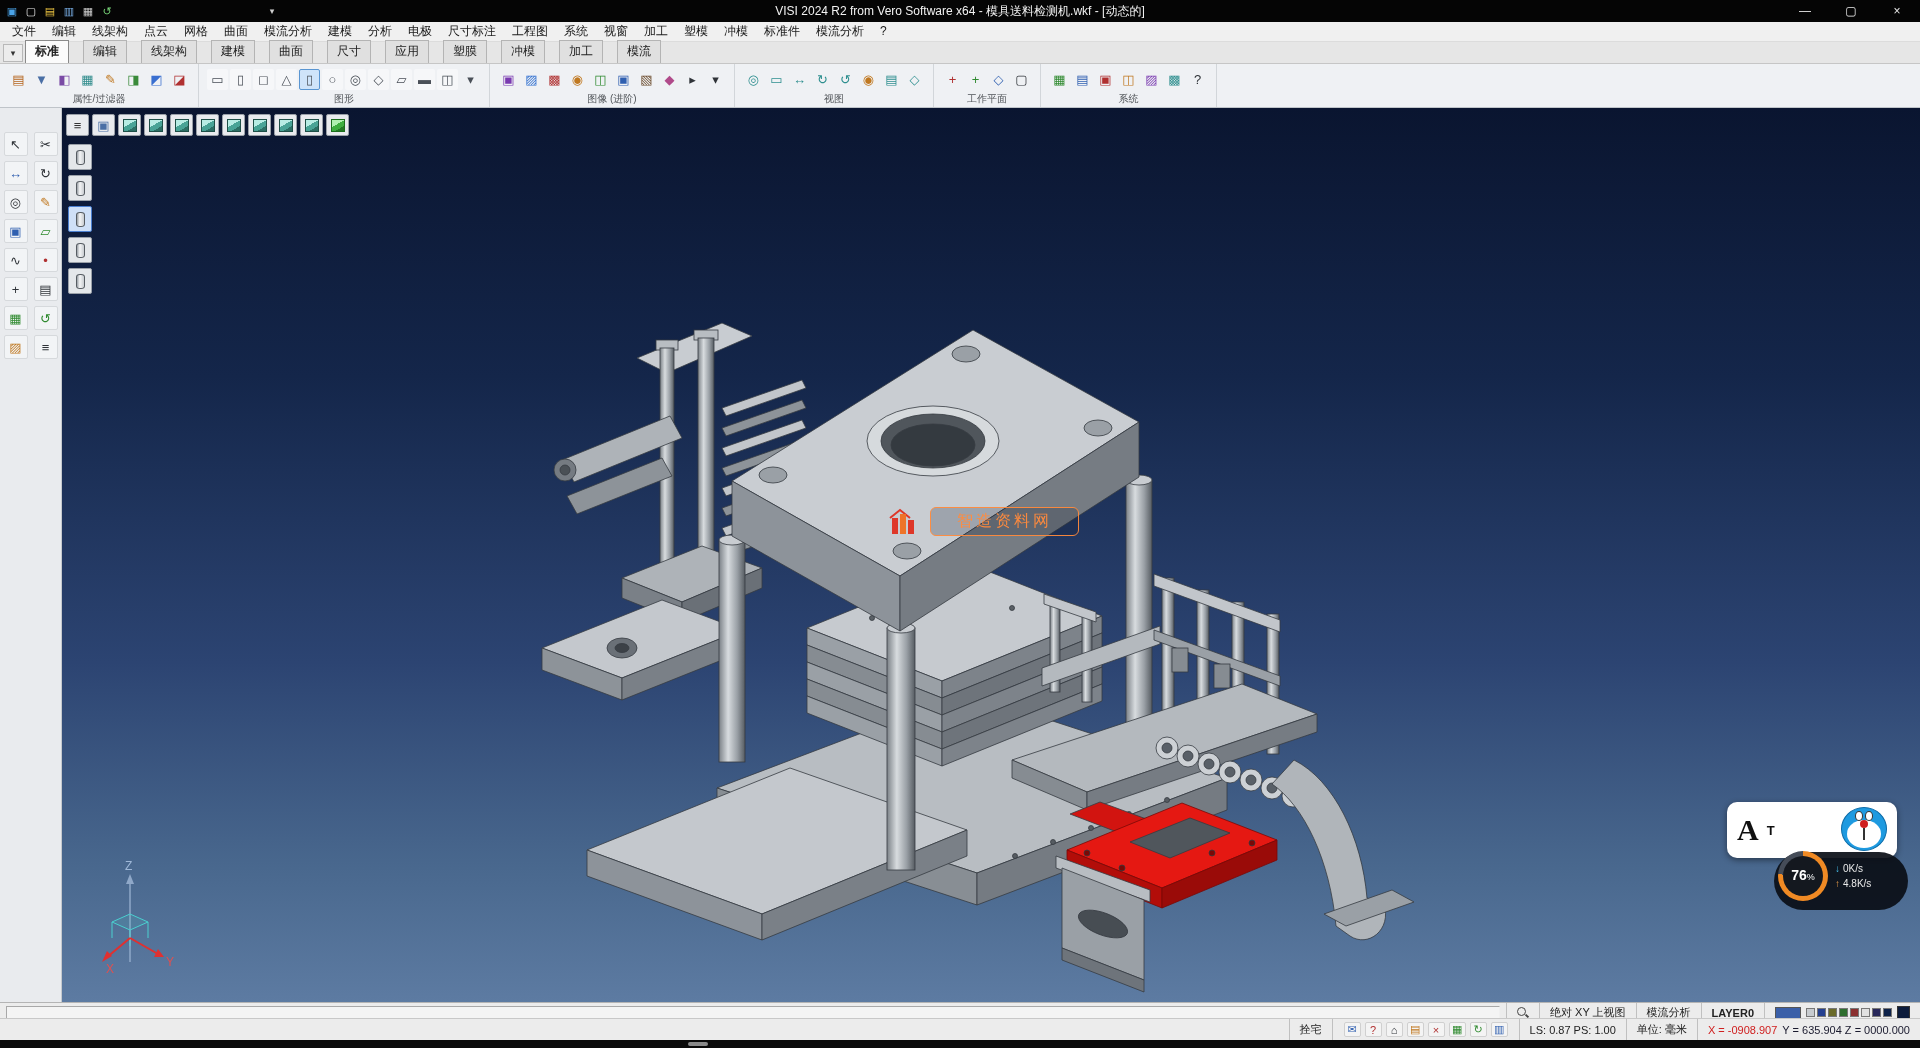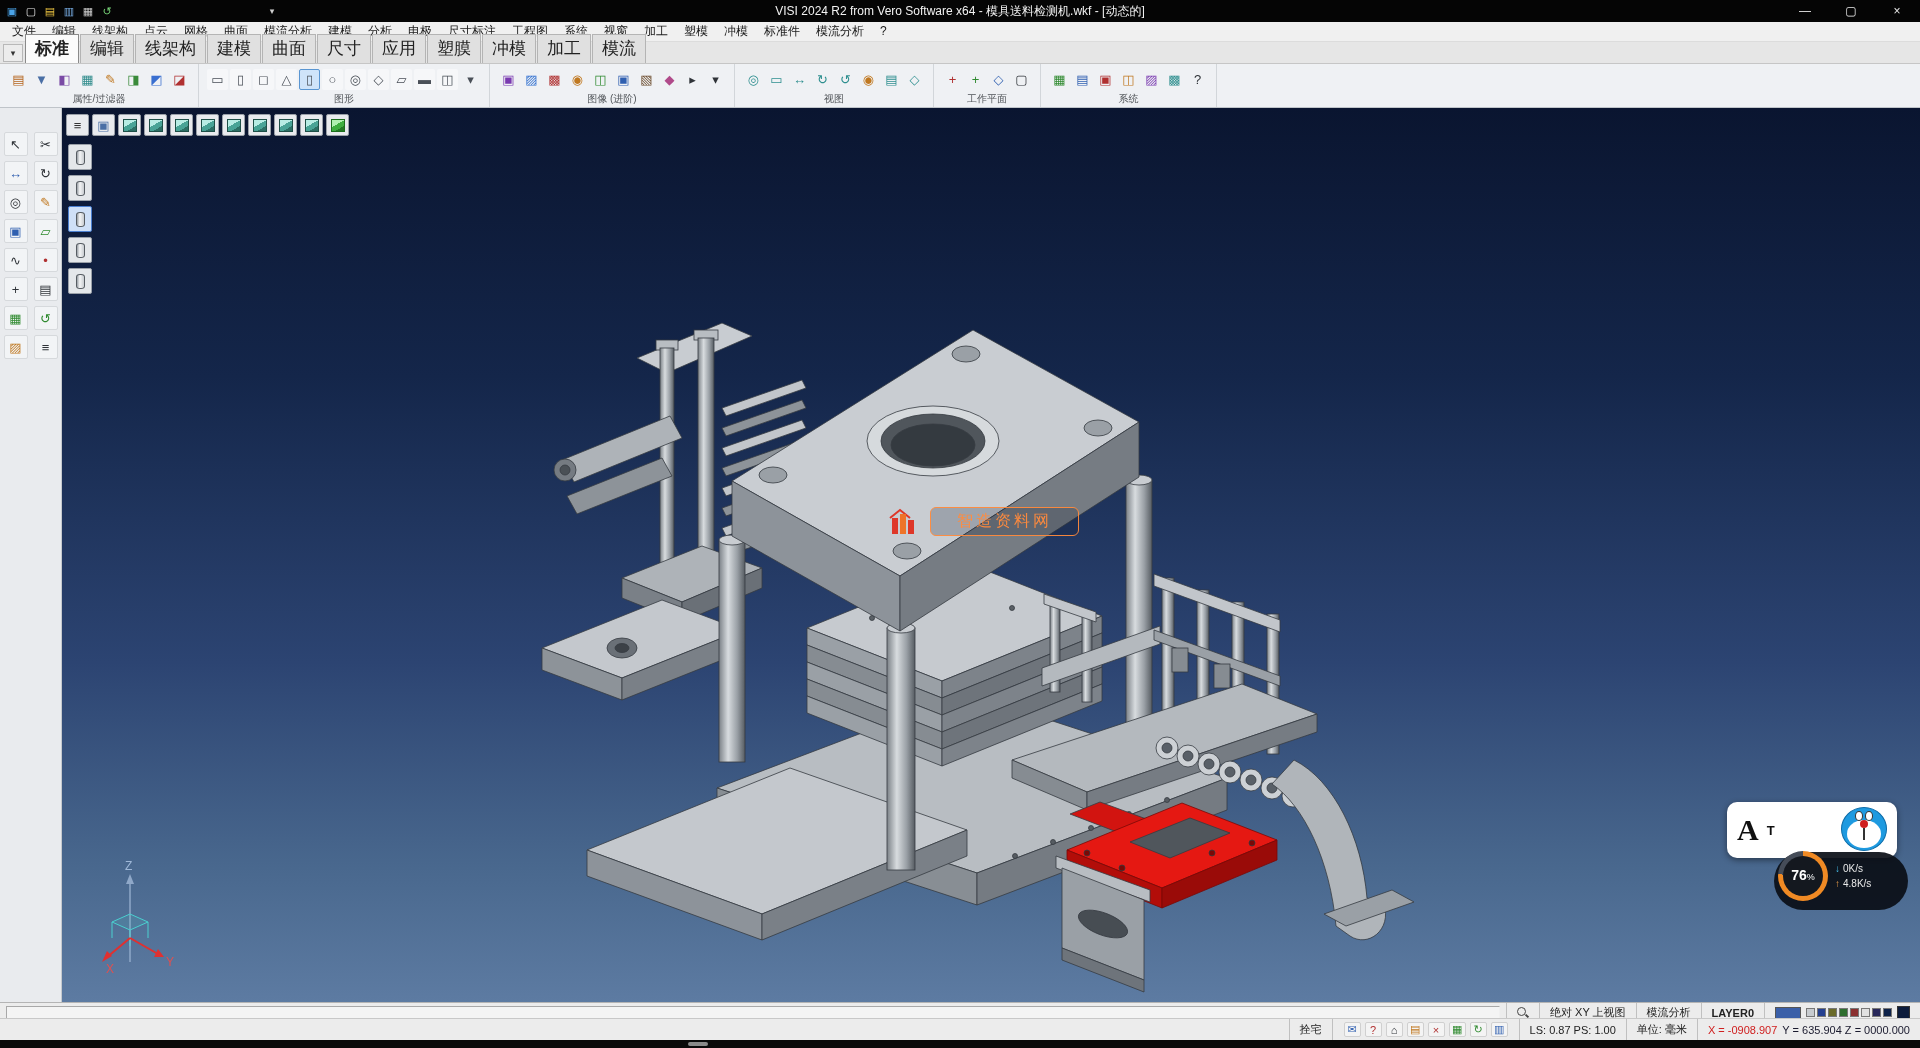--- a/index.html
+++ b/index.html
@@ -16,21 +16,21 @@
   .qat-more { margin-left:150px; font-size:9px; color:#cfcfcf; width:14px; text-align:center; }
   .title-text { position:absolute; left:50%; transform:translateX(-50%); font-size:12px; white-space:nowrap; color:#f2f2f2; }
   .win-controls { margin-left:auto; display:flex; height:100%; }
   .win-btn { width:46px; height:100%; color:#e8e8e8; font-size:12px; display:flex; align-items:center; justify-content:center; }
   
   .menubar { height:20px; background:#f0f0f0; border-bottom:1px solid #dcdcdc; display:flex; align-items:center; padding-left:4px; }
   .menu-item { font-size:12px; color:#1a1a1a; padding:0 8px; line-height:19px; }
   
   .tabbar { height:22px; background:#e6e6e6; border-bottom:1px solid #c6c6c6; display:flex; align-items:flex-end; padding-left:3px; }
   .tab-caret { width:20px; height:18px; border:1px solid #b8b8b8; background:#ececec; font-size:9px; text-align:center; line-height:16px; color:#333; margin-right:2px; margin-bottom:1px; }
-  .tab { font-size:17px; color:#222; border:1px solid #b4b4b4; border-bottom:none; background:#e0e0e0; padding:2px 9px 3px; margin-right:1px; }
+  .tab { font-size:12px; color:#222; border:1px solid #b4b4b4; border-bottom:none; background:#e0e0e0; padding:2px 9px 3px; margin-right:14px; }
   .tab.active { background:#fbfbfb; font-weight:bold; border-color:#8a8a8a; }
   
   .toolbar { height:44px; background:#eff1f4; border-bottom:1px solid #bfc4c9; display:flex; align-items:stretch; }
   .tgroup { display:flex; flex-direction:column; padding:2px 8px 1px; border-right:1px solid #d2d6da; }
   .tgroup-icons { display:flex; gap:2px; align-items:center; height:26px; }
   .tb-icon { width:21px; height:21px; border-radius:2px; display:flex; align-items:center; justify-content:center; font-size:13px; border:1px solid transparent; }
   .tb-icon.active { background:#cfe4fa; border-color:#5a96d2; }
   .tgroup-label { text-align:center; font-size:10px; color:#505458; height:13px; line-height:13px; white-space:nowrap; }
   
   .workspace { position:absolute; top:108px; left:0; right:0; bottom:46px; display:flex; }

